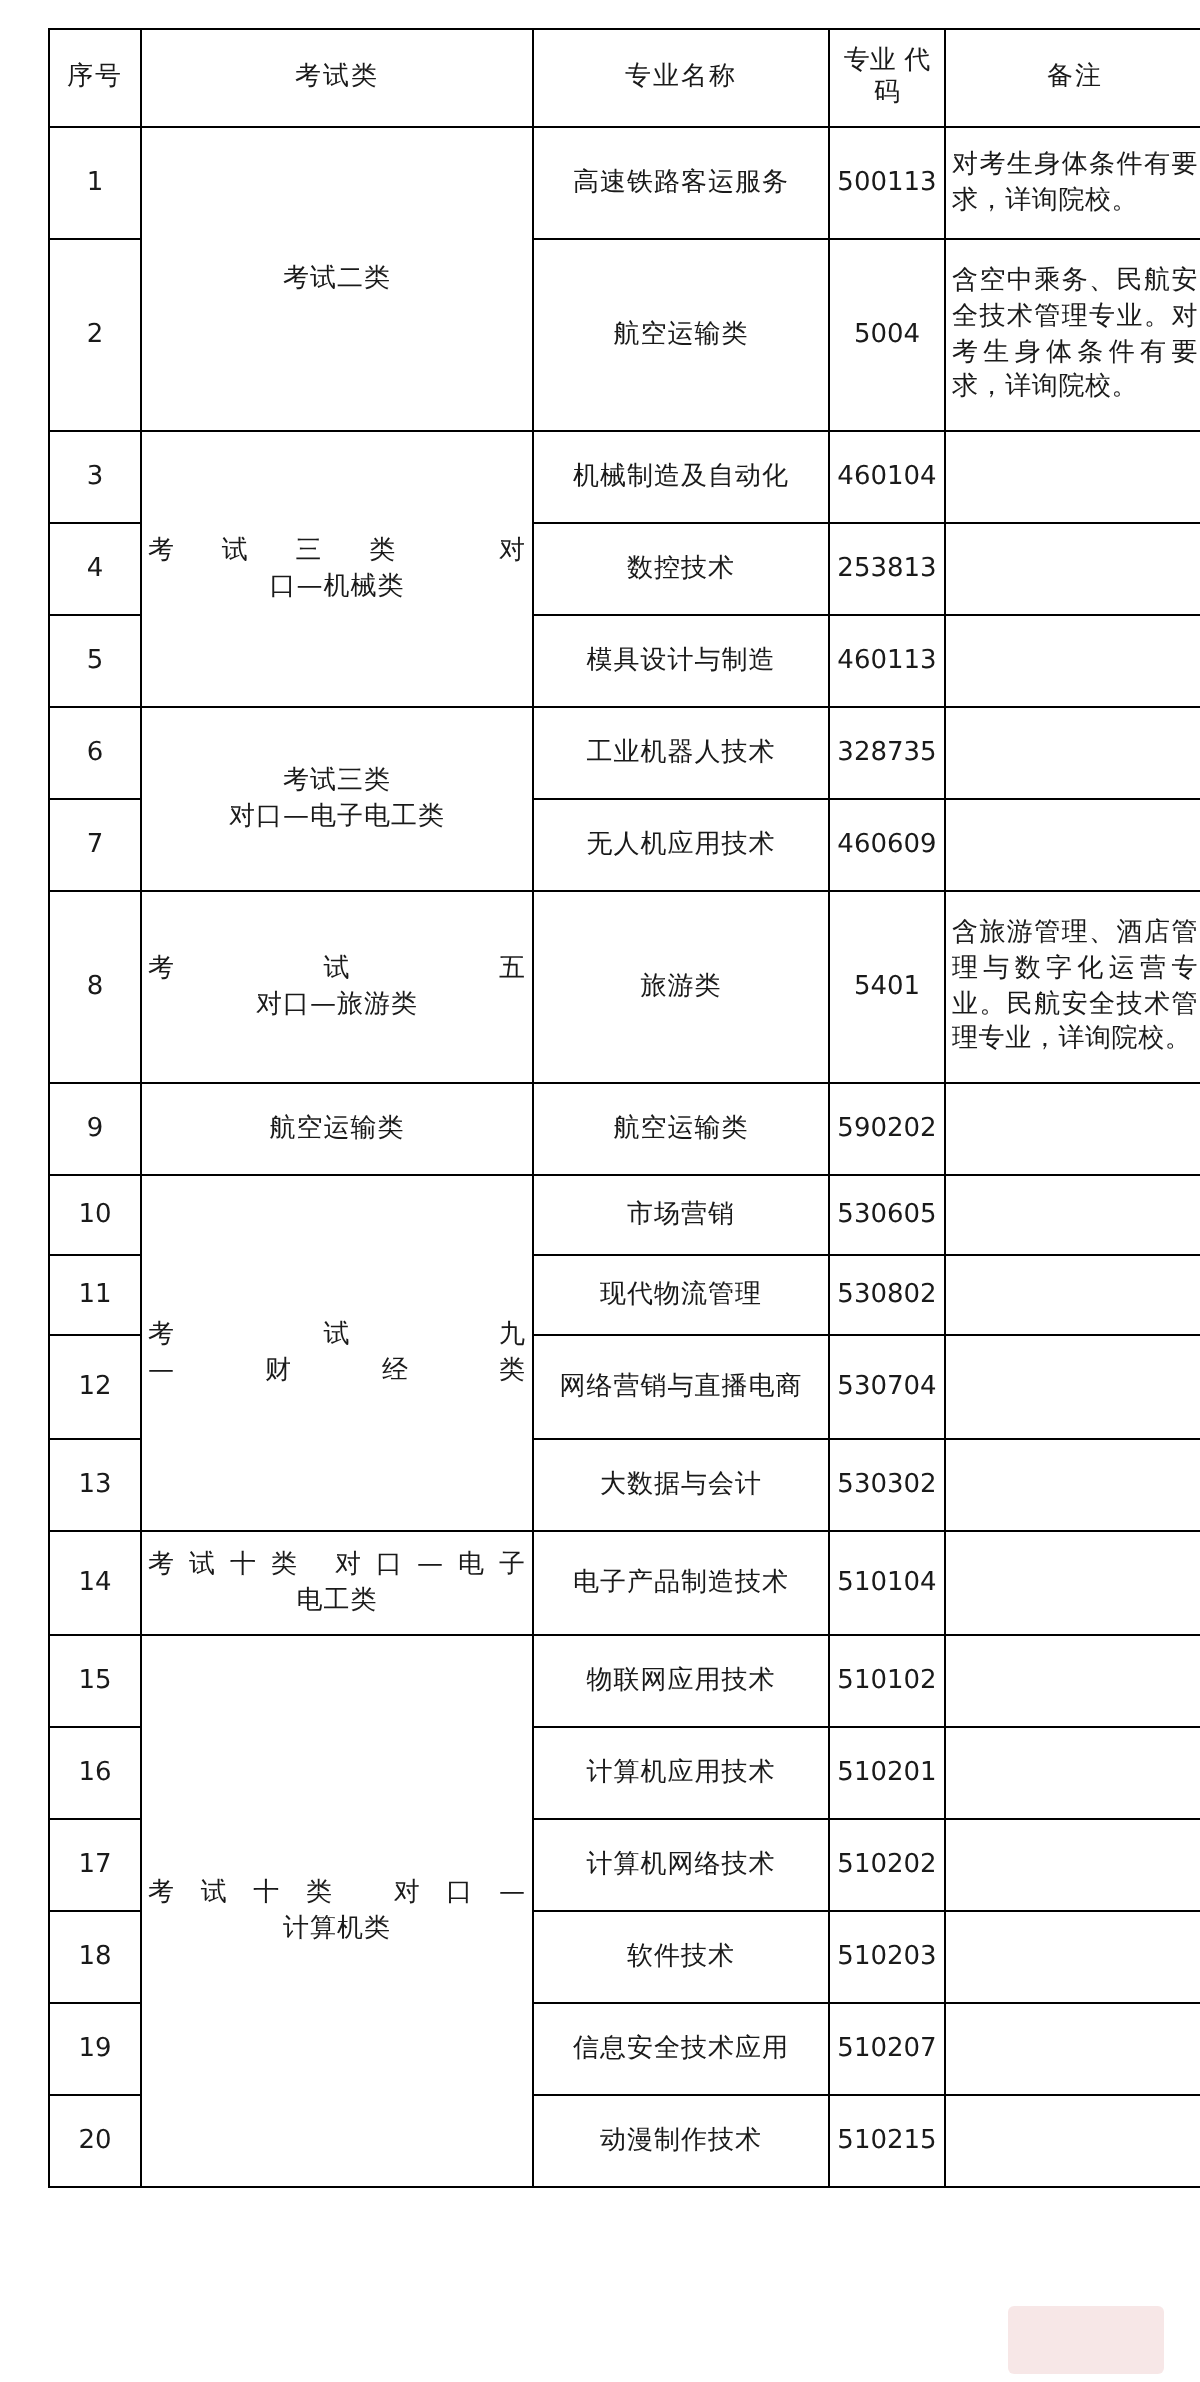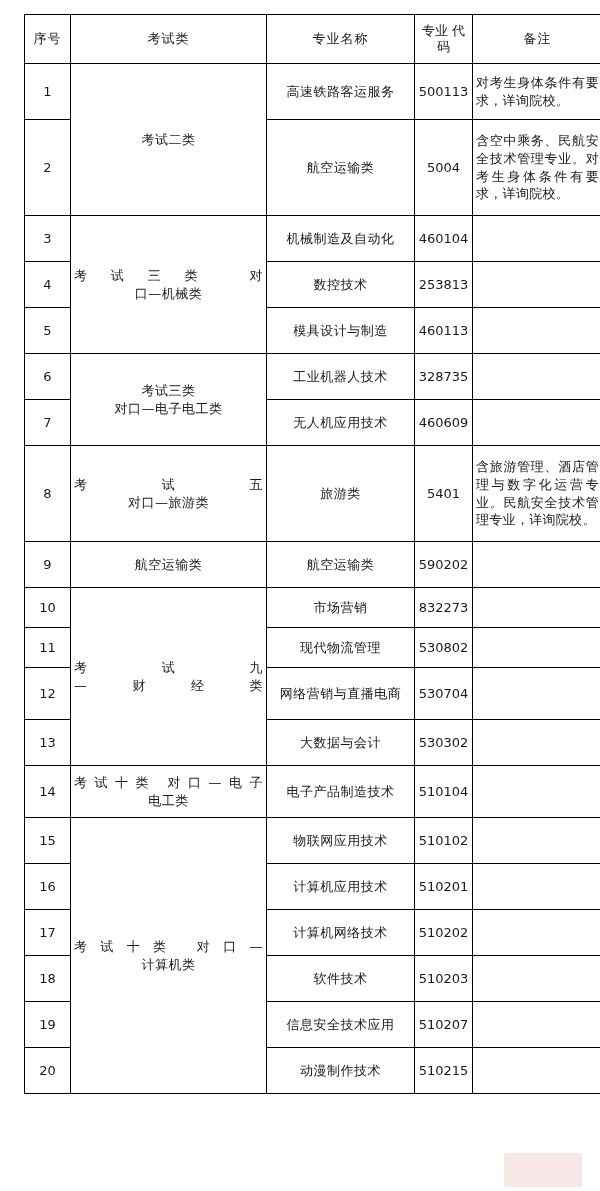--- a/index.html
+++ b/index.html
@@ -218,21 +218,21 @@
         <td class="note-cell"></td>
       </tr>
 
       <tr class="h-reg">
         <td class="no-cell">10</td>
         <td class="type-cell" rowspan="4">
           <span class="spread">考试九</span>
           <span class="spread">—财经类</span>
         </td>
         <td class="name-cell">市场营销</td>
-        <td class="code-cell">832273</td>
+        <td class="code-cell">530605</td>
         <td class="note-cell"></td>
       </tr>
       <tr class="h-reg">
         <td class="no-cell">11</td>
         <td class="name-cell">现代物流管理</td>
         <td class="code-cell">530802</td>
         <td class="note-cell"></td>
       </tr>
       <tr class="h-two">
         <td class="no-cell">12</td>

